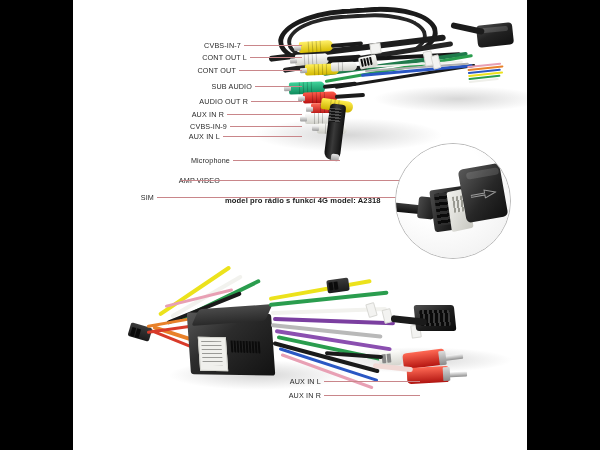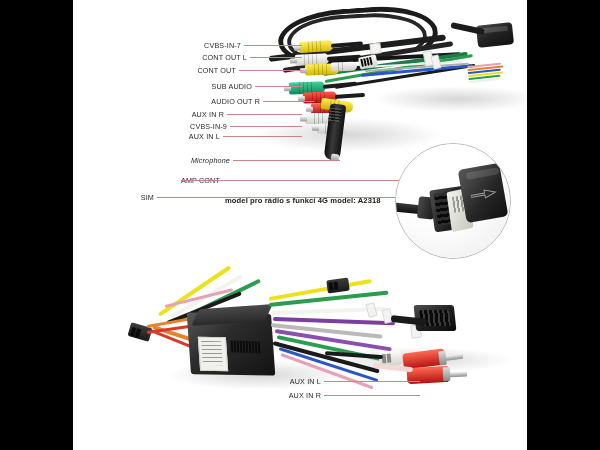--- a/index.html
+++ b/index.html
@@ -321,47 +321,47 @@
       <div class="callout left-anchor" style="left:62px;top:65px;width:167px;">
         <span class="lbl">CONT OUT</span>
         <span class="lead" style="width:63px;"></span>
       </div>
 
       <div class="callout left-anchor" style="left:62px;top:81px;width:167px;">
         <span class="lbl">SUB AUDIO</span>
         <span class="lead" style="width:47px;"></span>
       </div>
 
-      <div class="callout left-anchor" style="left:74px;top:96px;width:167px;">
+      <div class="callout left-anchor" style="left:62px;top:96px;width:167px;">
         <span class="lbl">AUDIO OUT R</span>
         <span class="lead" style="width:51px;"></span>
       </div>
 
       <div class="callout left-anchor" style="left:62px;top:109px;width:167px;">
         <span class="lbl">AUX IN R</span>
         <span class="lead" style="width:75px;"></span>
       </div>
 
       <div class="callout left-anchor" style="left:62px;top:121px;width:167px;">
         <span class="lbl">CVBS-IN-9</span>
         <span class="lead" style="width:72px;"></span>
       </div>
 
       <div class="callout left-anchor" style="left:62px;top:131px;width:167px;">
         <span class="lbl">AUX IN L</span>
         <span class="lead" style="width:79px;"></span>
       </div>
 
-      <div class="callout left-anchor" style="left:62px;top:155px;width:205px;font-style:italic;">
+      <div class="callout left-anchor" style="left:62px;top:155px;width:205px;">
         <span class="lbl">Microphone</span>
         <span class="lead" style="width:107px;"></span>
       </div>
 
       <div class="callout left-anchor" style="left:62px;top:175px;width:205px;">
-        <span class="lbl">AMP CONT</span>
+        <span class="lbl">AMP VIDEO</span>
         <span class="lead" style="width:117px;"></span>
       </div>
 
       <div class="callout left-anchor" style="left:62px;top:192px;width:280px;">
         <span class="lbl">SIM</span>
         <span class="lead" style="width:258px;"></span>
       </div>
 
       <div id="note-box" style="left:108px;top:180px;width:226px;height:18px;"></div>
 

